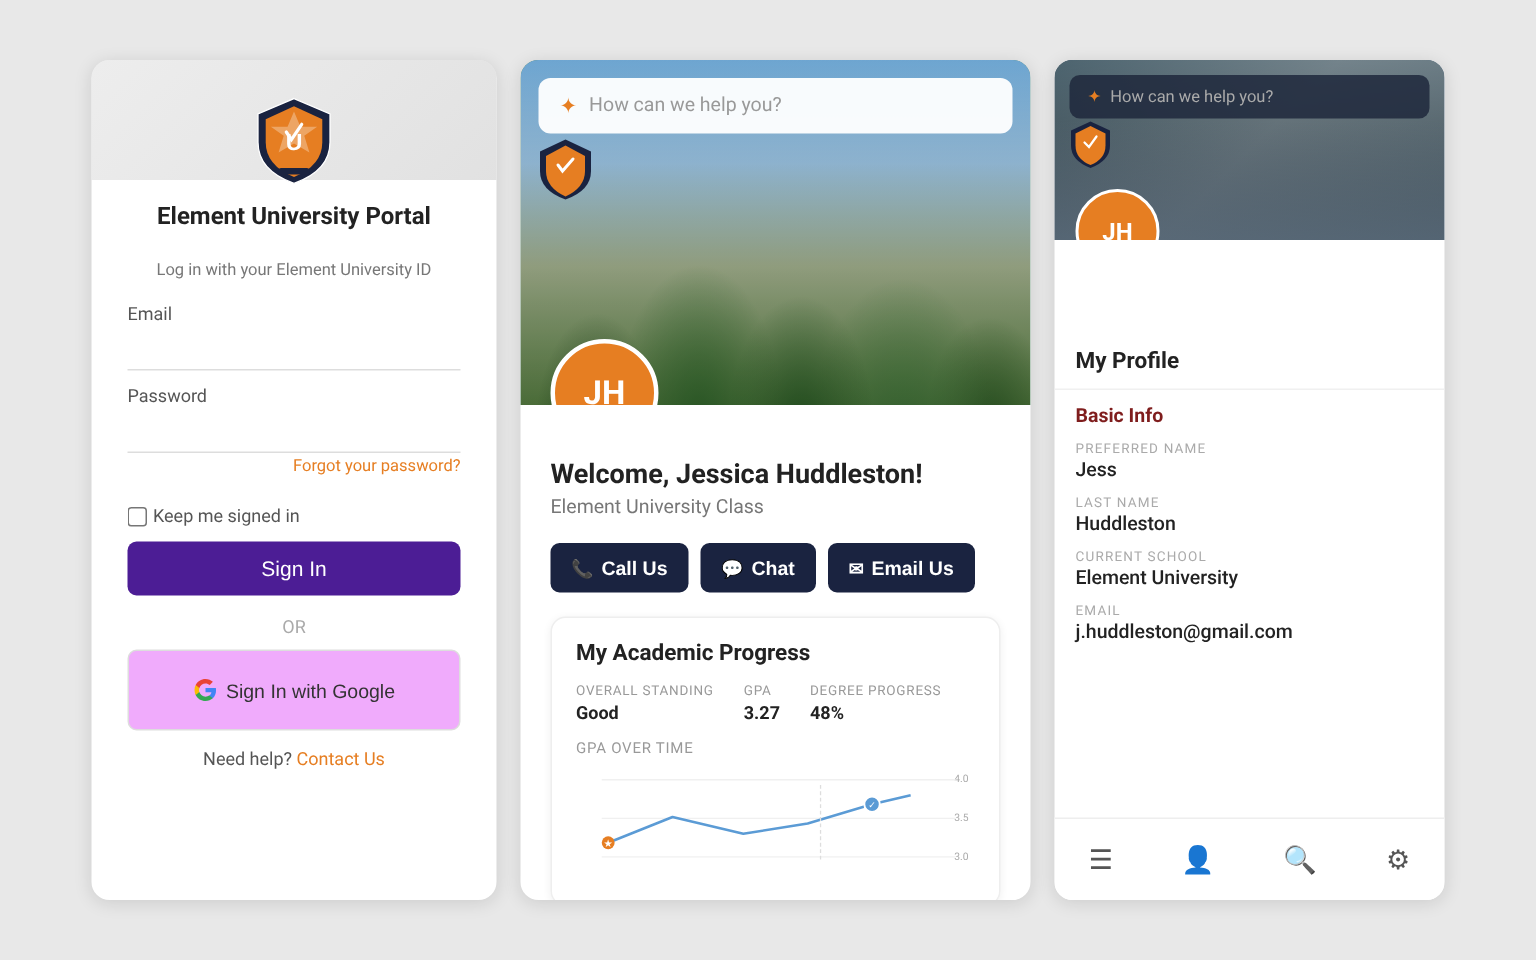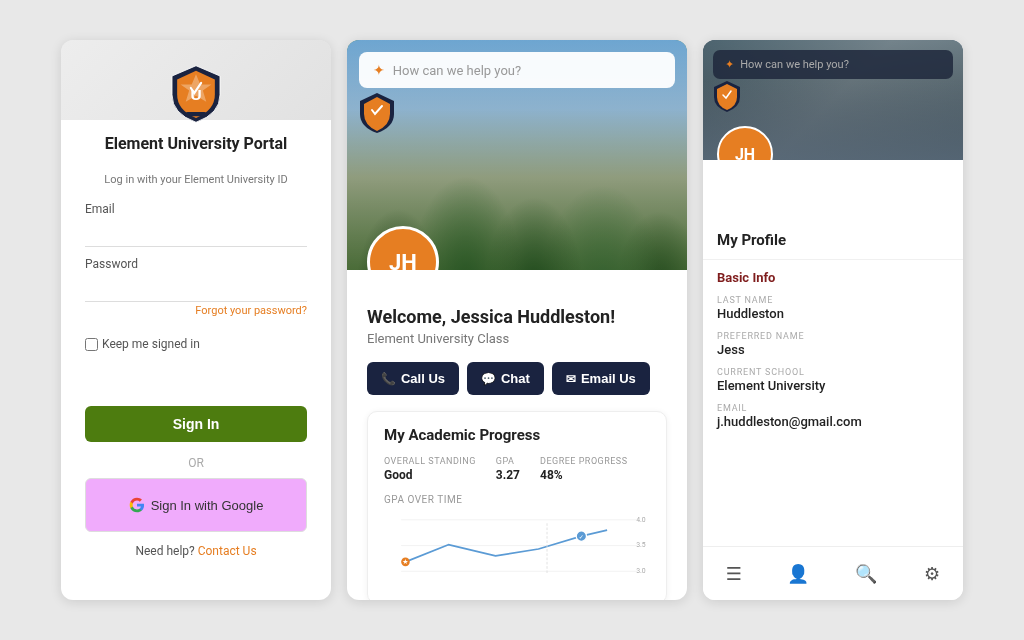--- a/index.html
+++ b/index.html
@@ -103,30 +103,29 @@
       gap: 4px;
       margin: 10px 0;
       width: 100%;
     }
     .remember-label {
       font-size: 12px;
       color: #555;
     }
     .signin-btn {
       width: 100%;
-      background: #4d7c0f;
+      background: #4c1d95;
       color: #fff;
       border: none;
       border-radius: 6px;
       padding: 10px;
       font-size: 14px;
-      font-weight: 700;
+      font-weight: 400;
       cursor: pointer;
       margin-bottom: 10px;
-      margin-top: 45px;
     }
     .or-divider {
       font-size: 12px;
       color: #aaa;
       margin: 4px 0 8px;
     }
     .google-btn {
       width: 100%;
       background: #f0abfc;
       border: 1px solid #ddd;
@@ -597,26 +596,26 @@
     </div>
 
   </div>
   <div class="profile-name-section">
     <div class="profile-name-title">My Profile</div>
   </div>
   <div class="profile-info-section">
     <div class="info-section-title">Basic Info</div>
     <div id="profile-fields-container">
         <div class="info-field">
+          <div class="info-field-label">PREFERRED NAME</div>
+          <div class="info-field-value">Jess</div>
+        </div>
+        <div class="info-field">
           <div class="info-field-label">LAST NAME</div>
           <div class="info-field-value">Huddleston</div>
-        </div>
-        <div class="info-field">
-          <div class="info-field-label">PREFERRED NAME</div>
-          <div class="info-field-value">Jess</div>
         </div>
         <div class="info-field">
           <div class="info-field-label">CURRENT SCHOOL</div>
           <div class="info-field-value">Element University</div>
         </div>
         <div class="info-field">
           <div class="info-field-label">EMAIL</div>
           <div class="info-field-value">j.huddleston@gmail.com</div>
         </div>
       </div>

